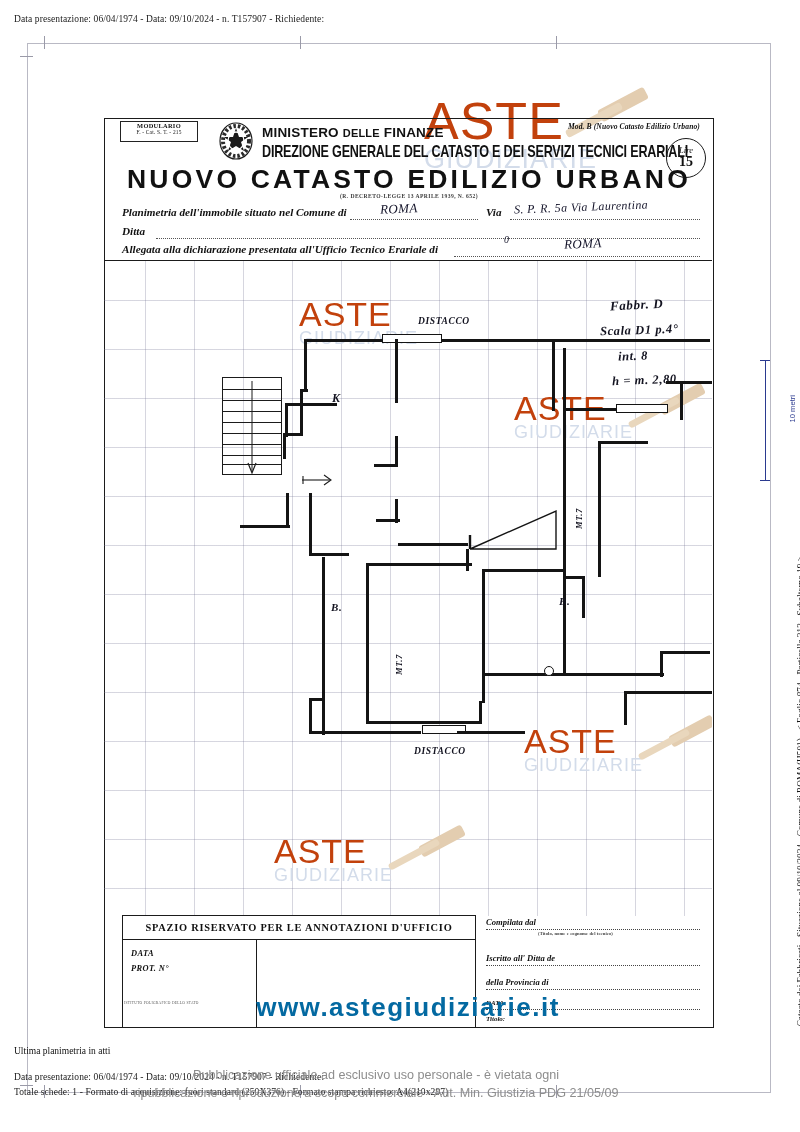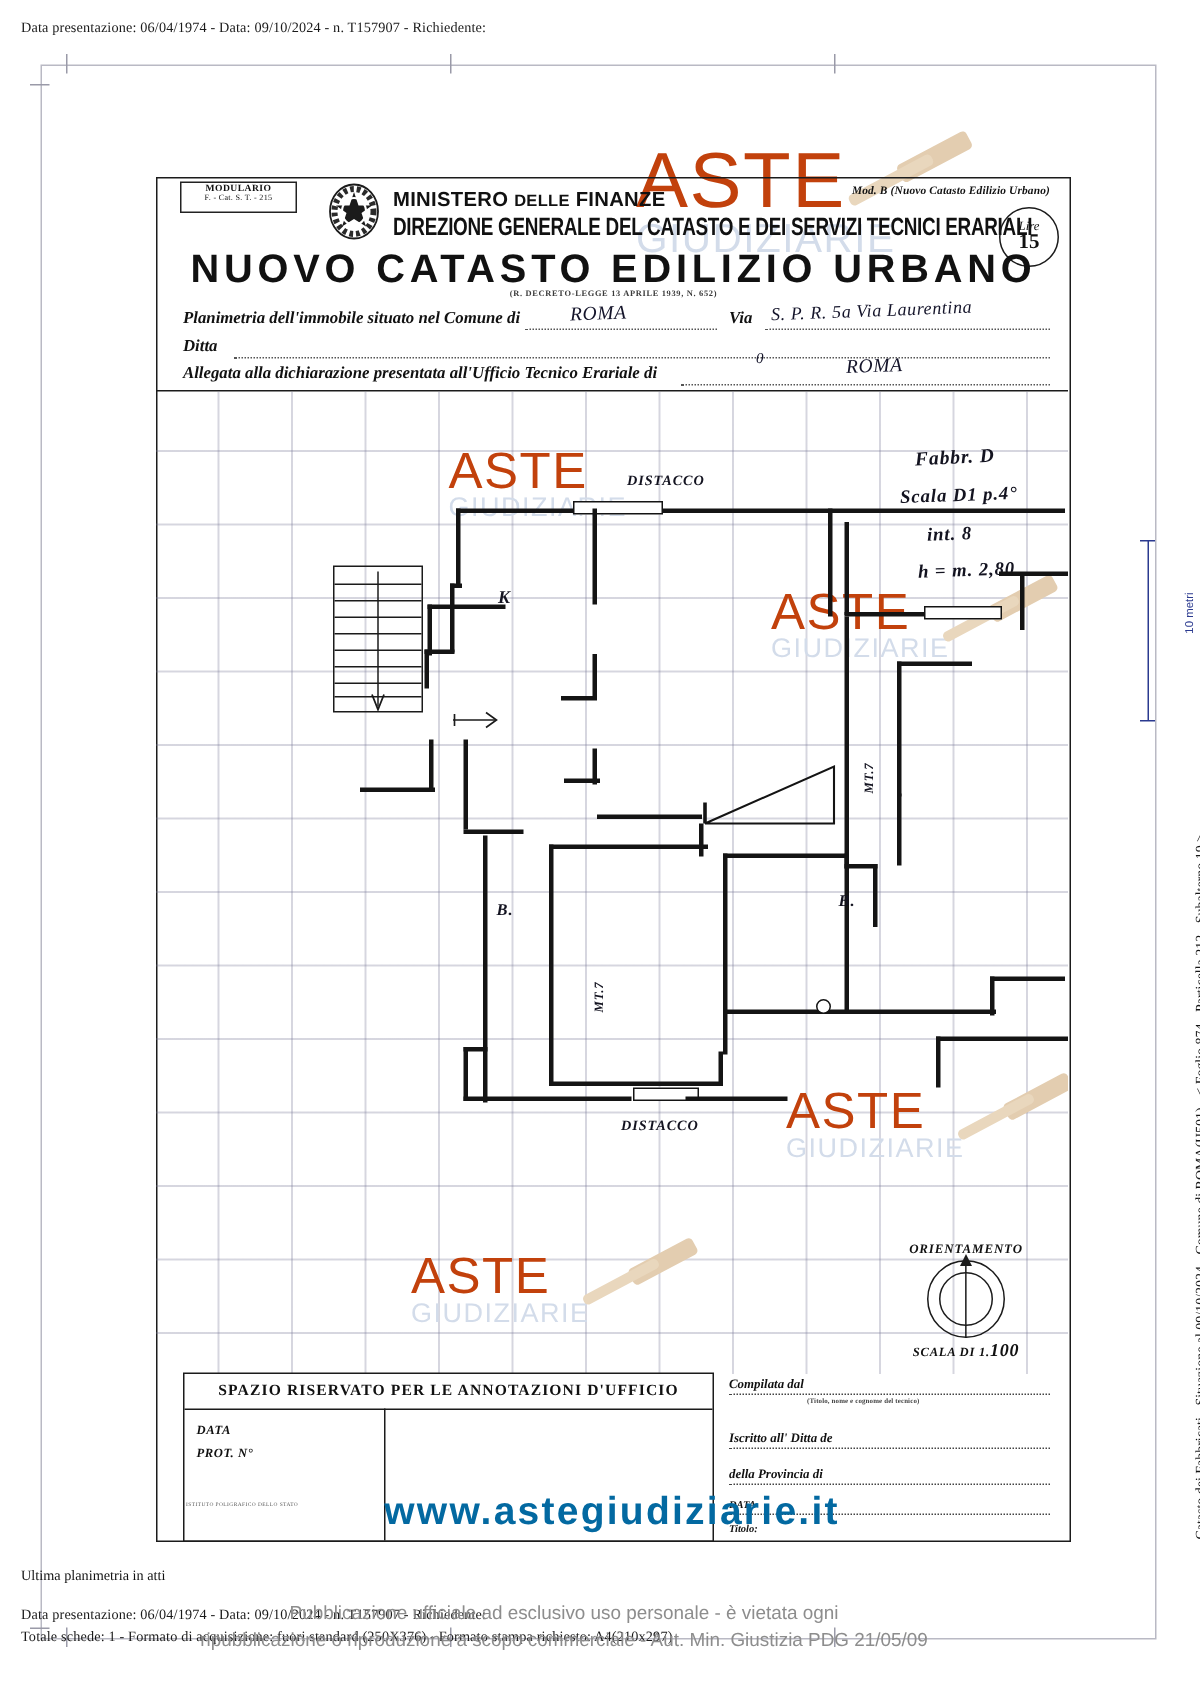--- a/index.html
+++ b/index.html
@@ -407,32 +407,20 @@
       </svg>
 
       <div class="wall" style="left:182px;top:232px;width:3px;height:34px;"></div>
       <div class="wall" style="left:136px;top:264px;width:50px;height:3px;"></div>
       <div class="wall" style="left:205px;top:232px;width:3px;height:60px;"></div>
 
       <div class="wall" style="left:494px;top:180px;width:3px;height:90px;"></div>
       <div class="wall" style="left:494px;top:180px;width:50px;height:3px;"></div>
       <div class="wall" style="left:494px;top:268px;width:3px;height:48px;"></div>
 
-      <div class="orient">
-        <div class="ttl">ORIENTAMENTO</div>
-        <div class="compass">
-          <div class="c1"></div>
-            <div class="c2"></div>
-          <div class="needle"></div>
-            <div class="arrow"></div>
-        </div>
-        <div class="scala">
-          <span>SCALA DI 1.</span><span class="hwnum">100</span>
-        </div>
-      </div>
     </div>
 
     <div class="botform">
 
       <div class="bf-left">
         <div class="bf-title">SPAZIO RISERVATO PER LE ANNOTAZIONI D'UFFICIO</div>
         <div class="bf-vsep"></div>
         <div class="bf-data">DATA</div>
         <div class="bf-prot">PROT. N°</div>
       </div>

